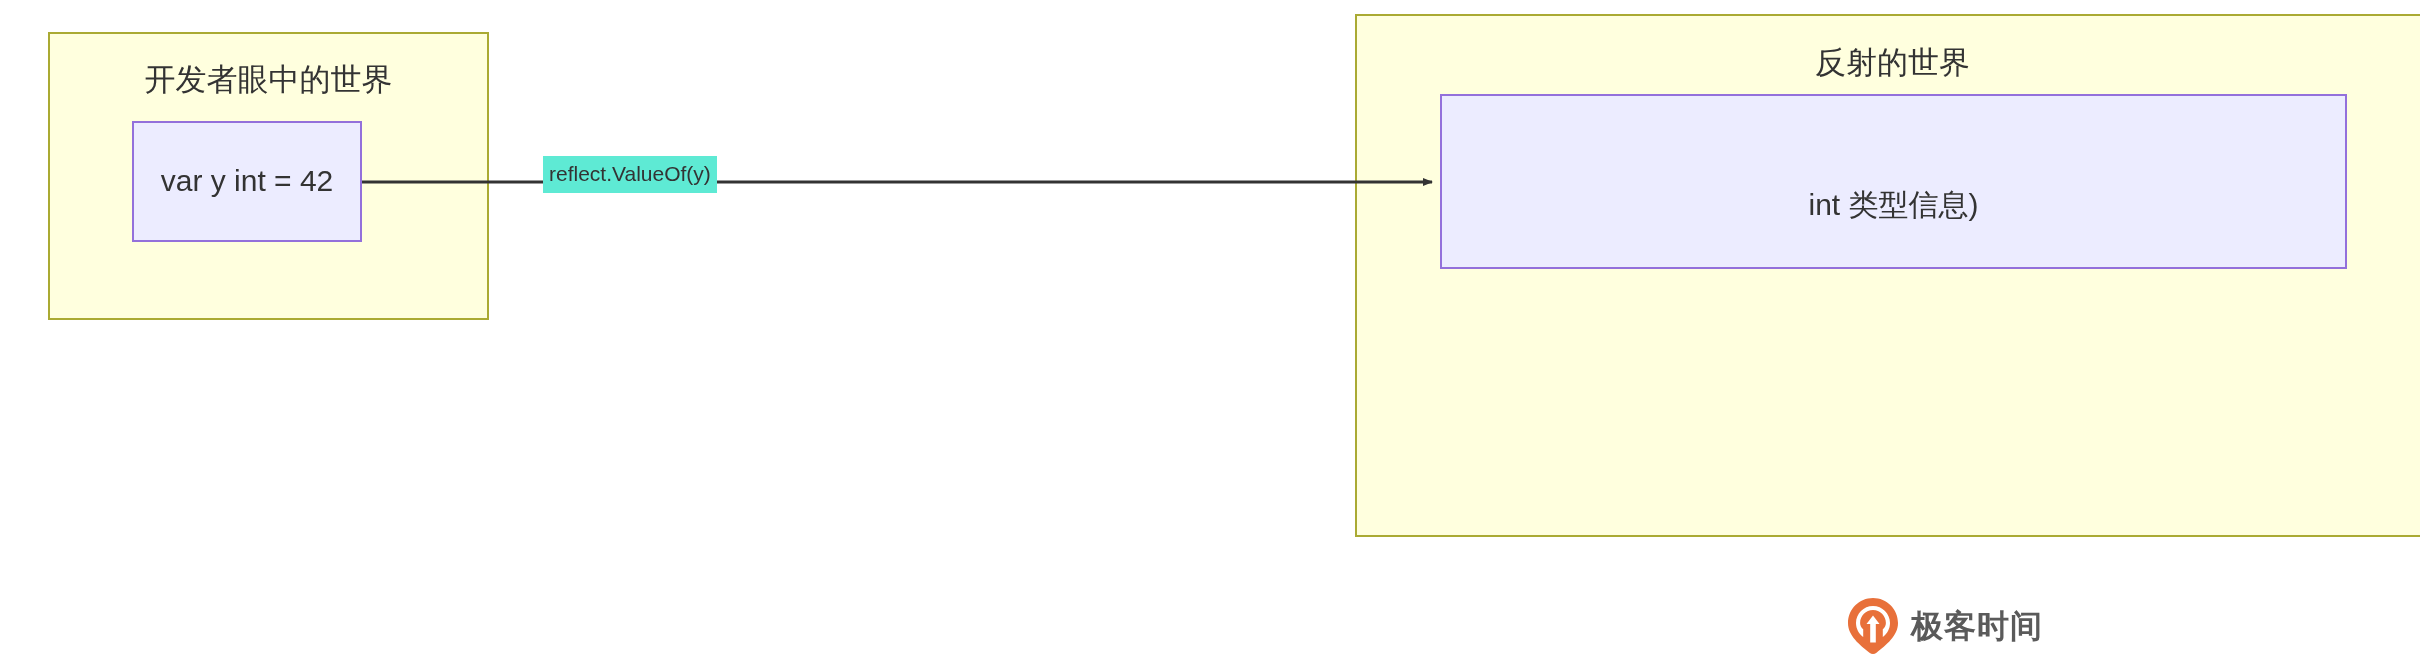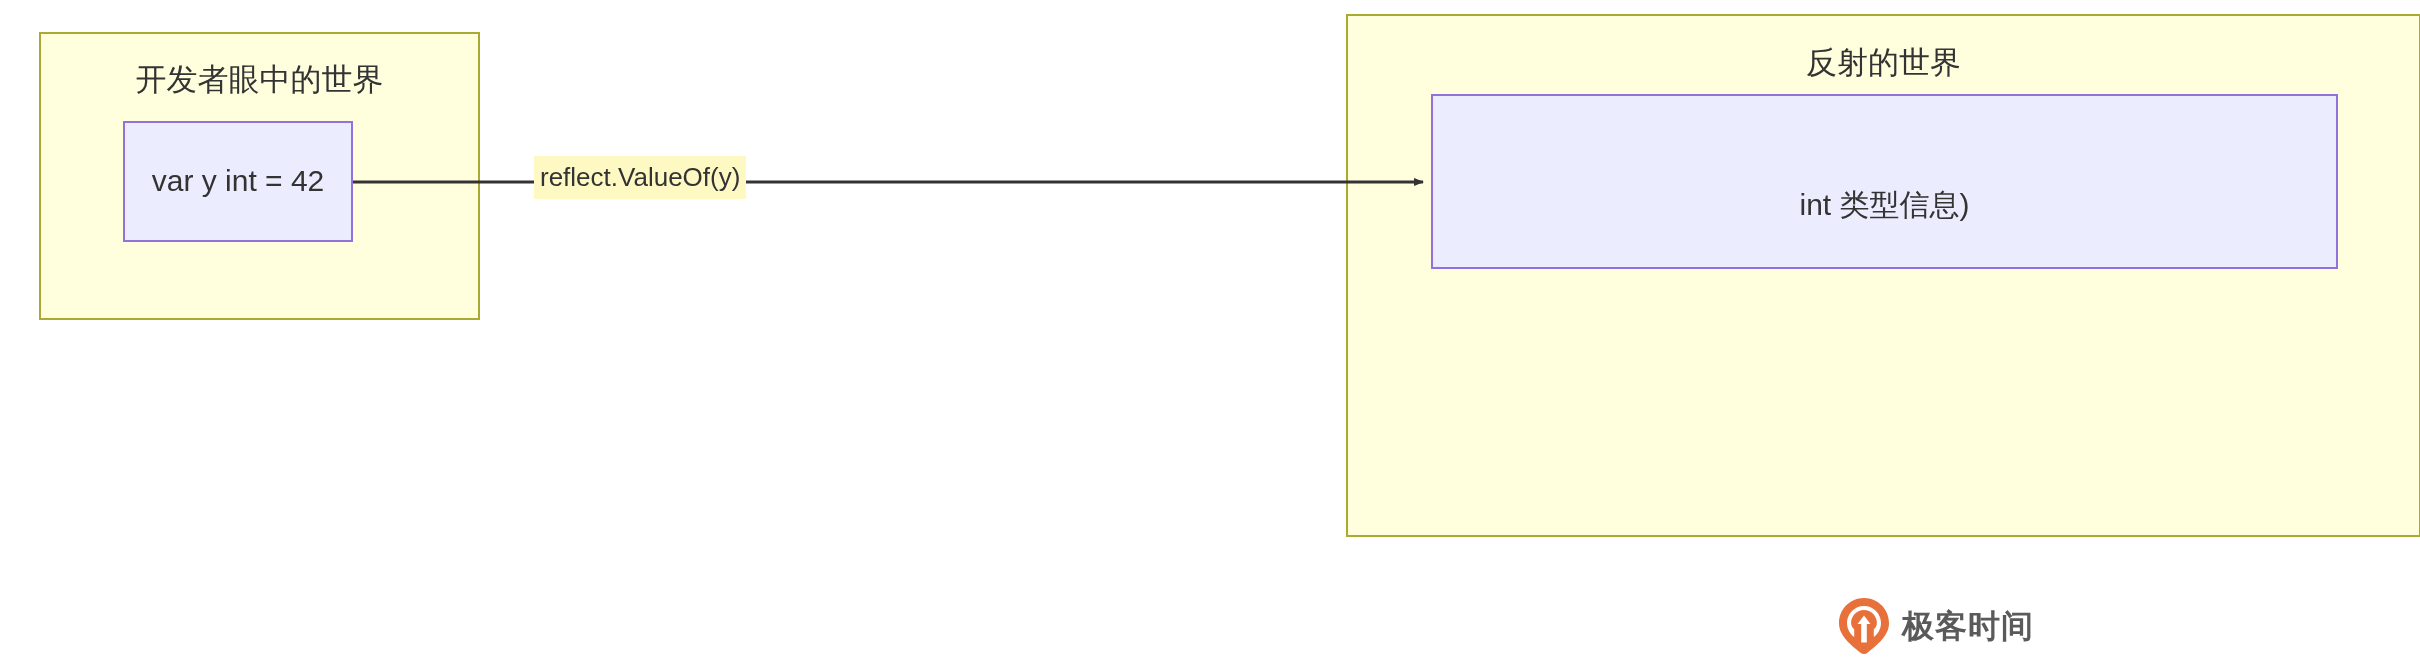--- a/index.html
+++ b/index.html
@@ -11,21 +11,21 @@
     width: 2420px;
     height: 669px;
     position: relative;
     overflow: hidden;
     font-family: "Liberation Sans", "DejaVu Sans", sans-serif;
     color: #333333;
   }
 
   #diagram-canvas {
     position: absolute;
-    left: 8px; top: 0;
+    left: 17px; top: 0;
     width: 2056px;
     height: 669px;
   }
 
   
   .cluster {
     position: absolute;
     background: #ffffde;
     border: 2px solid #aaaa33;
     box-sizing: border-box;
@@ -101,23 +101,23 @@
   #edge-valueof svg {
     position: absolute;
     left: 0;
     top: 0;
     display: block;
   }
   .edge-label {
     position: absolute;
     left: 181px;
     top: 0px;
-    background: #fef9c3;
+    background: #5eead4;
     padding: 5px 6px;
-    font-size: 26px;
+    font-size: 21px;
     line-height: 1.28;
     color: #333333;
     white-space: nowrap;
   }
 
   
   #watermark-logo {
     position: absolute;
     right: 30px;
     bottom: 14px;

